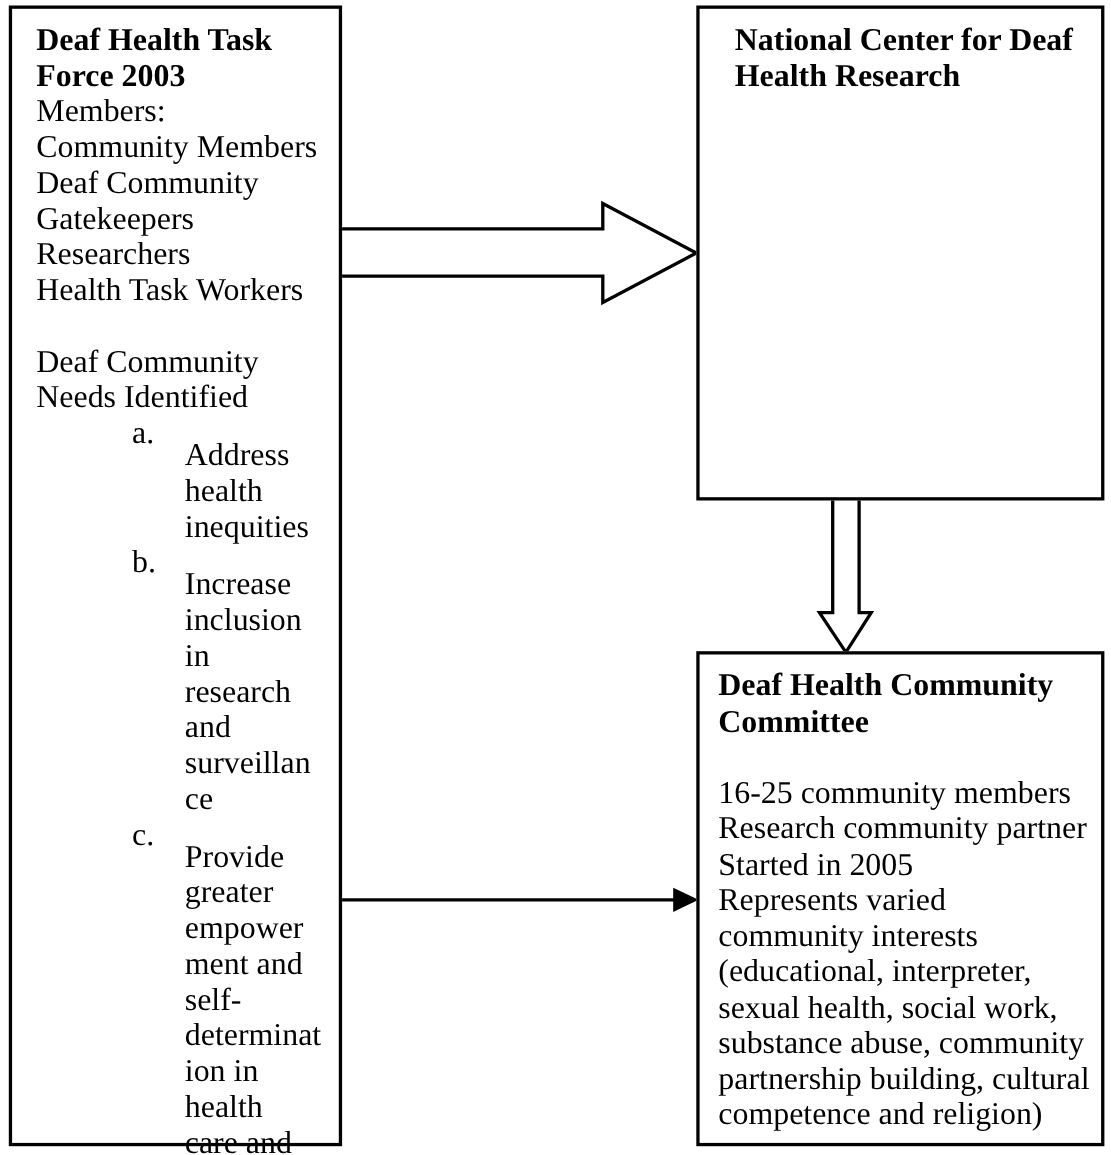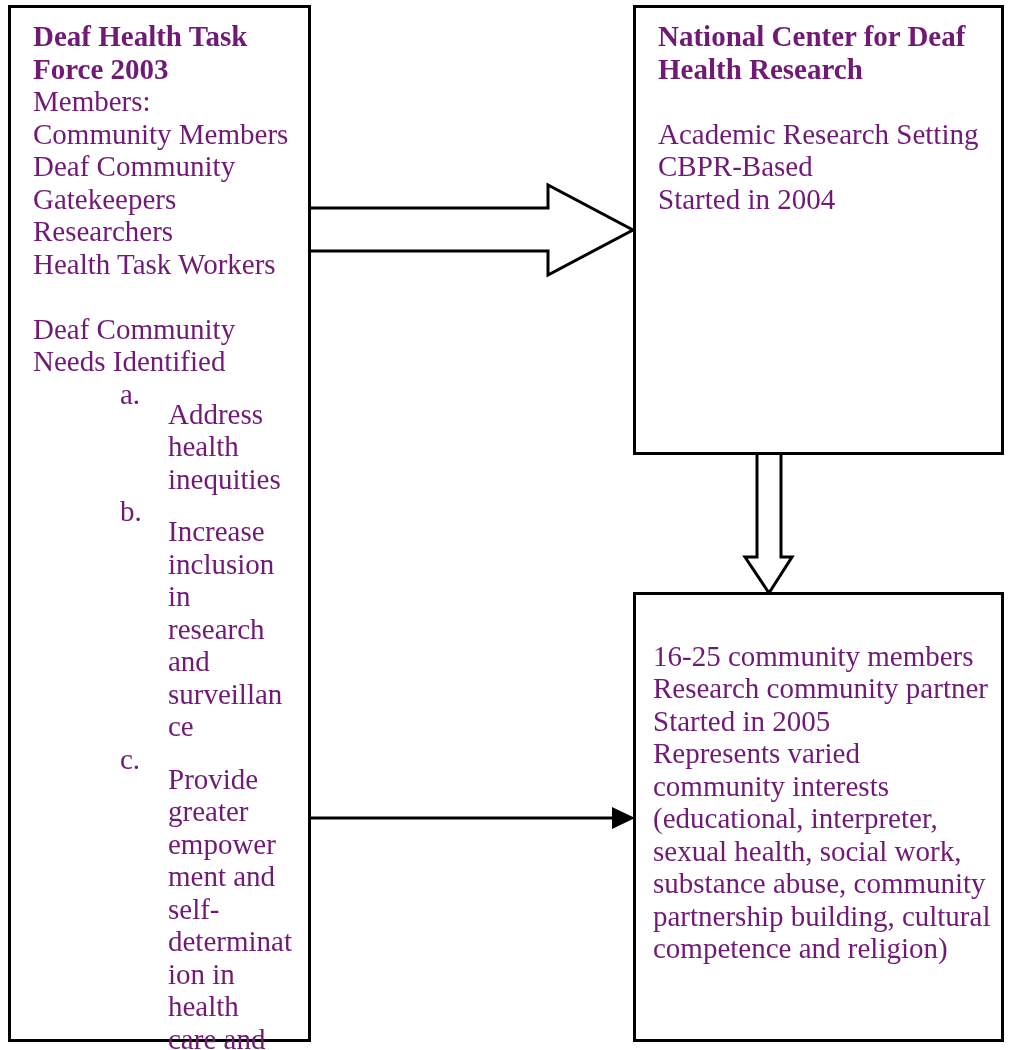--- a/index.html
+++ b/index.html
@@ -6,21 +6,21 @@
     margin: 0;
     padding: 0;
     background: #ffffff;
   }
   .canvas {
     position: relative;
     width: 1010px;
     height: 1050px;
     background: #ffffff;
     font-family: "Liberation Serif", "DejaVu Serif", serif;
-    color: #701a75;
+    color: #000000;
     overflow: hidden;
   }
   .arrows-layer {
     position: absolute;
     left: 0;
     top: 0;
     width: 1010px;
     height: 1050px;
   }
   .box {
@@ -46,21 +46,21 @@
     top: 5px;
     width: 303px;
     height: 1037px;
     padding: 12px 2px 0 22px;
   }
   #ncdhr-box {
     left: 633px;
     top: 5px;
     width: 371px;
     height: 450px;
-    padding: 12px 4px 0 22px;
+    padding: 12px 4px 0 32px;
   }
   #committee-box {
     left: 633px;
     top: 592px;
     width: 371px;
     height: 450px;
     padding: 12px 4px 0 17px;
   }
   .needs-list {
     margin: 0;
@@ -139,26 +139,25 @@
 health
 care and
 research</span>
       </div>
     </div>
   </div>
 
   <div class="box" id="ncdhr-box">
     <div class="box-title">National Center for Deaf
 Health Research</div>
-    <div class="box-body gap-above">Academic Research Setting
-CBPR-Based
-Started in 2004</div>
   </div>
 
   <div class="box" id="committee-box">
+    <div class="box-title">Deaf Health Community
+Committee</div>
     <div class="box-body gap-above">16-25 community members
 Research community partner
 Started in 2005
 Represents varied
 community interests
 (educational, interpreter,
 sexual health, social work,
 substance abuse, community
 partnership building, cultural
 competence and religion)</div>

